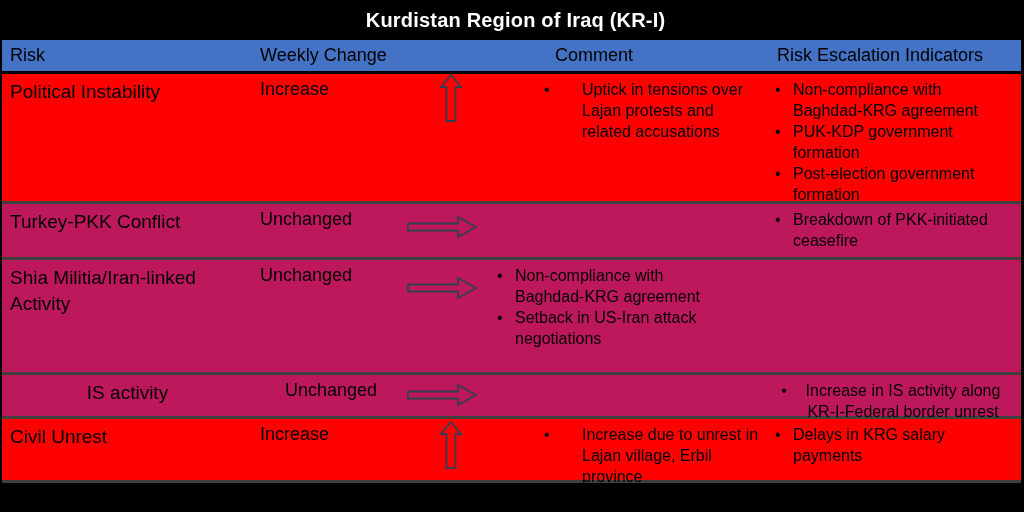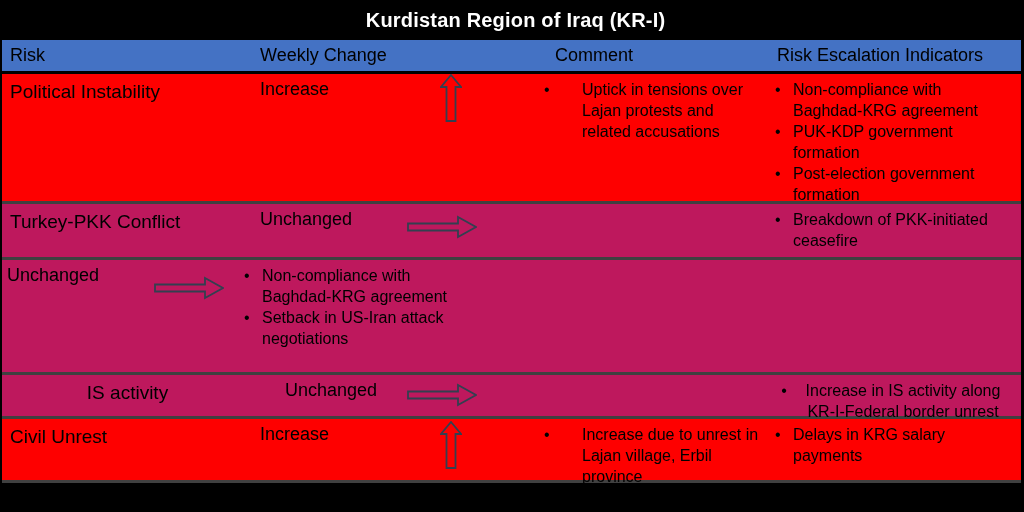--- a/index.html
+++ b/index.html
@@ -105,20 +105,21 @@
       </div>
       <div class="c col-comment blist"></div>
       <div class="c col-ind blist">
         <div class="li">
             <span class="t">Breakdown of PKK-initiated ceasefire</span>
           </div>
       </div>
     </div>
 
     <div class="row row-amber r3">
+      <div class="c col-risk cell-text risk-name">Shia Militia/Iran-linked Activity</div>
       <div class="c col-change cell-text change-label">Unchanged</div>
       <div class="c col-arrow">
         <svg class="arrow-right" width="70" height="24" viewBox="0 0 70 24">
           <polygon points="1,8.5 51,8.5 51,2 69,12 51,22 51,15.5 1,15.5" fill="none" stroke="#333F50" stroke-width="1.8"></polygon>
         </svg>
       </div>
       <div class="c col-ind blist">
         <div class="li">
             <span class="t">Non-compliance with Baghdad-KRG agreement</span>
           </div>

